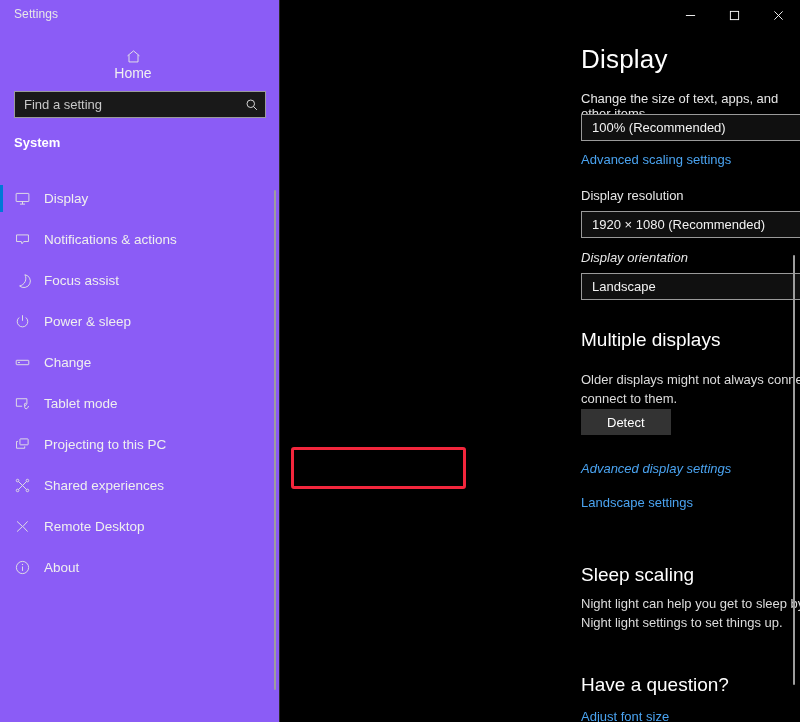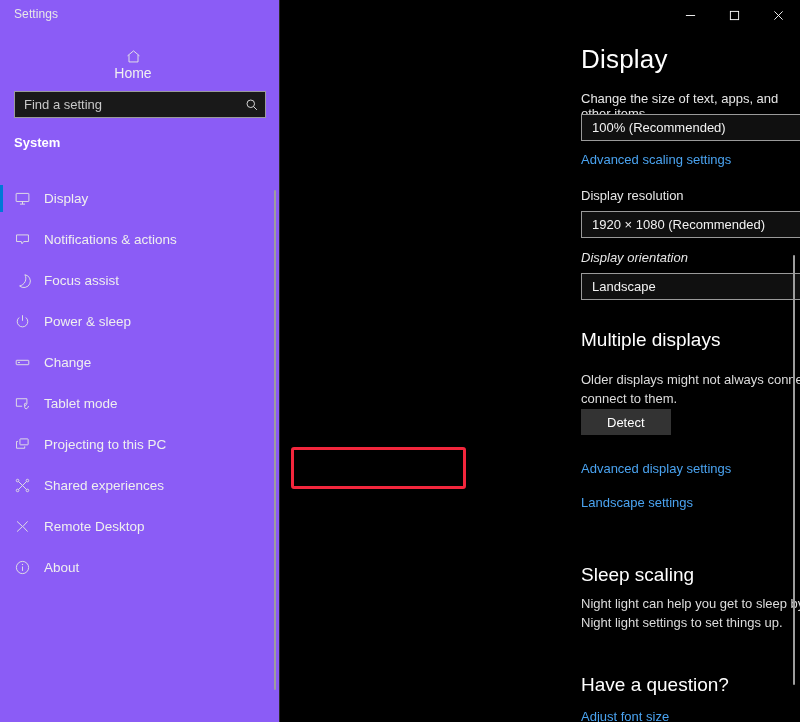--- a/index.html
+++ b/index.html
@@ -477,21 +477,21 @@
       <div class="field-label">Display orientation</div>
     </div>
     <div class="abs combo" style="left:301px; top:273px;">
       <span class="val">Landscape</span>
 
     </div>
 
     <div class="abs section-head" style="left:301px; top:329px;">Multiple displays</div>
     <p class="abs para" style="left:301px; top:370px;">Older displays might not always connect automatically. Select Detect to try to connect to them.</p>
     <button class="abs btn" style="left:301px; top:409px;">Detect</button>
-    <a class="abs link" style="left:301px; top:461px;">Advanced display settings</a>
+    <a class="abs link" style="left:301px; top:461px;font-style:italic;">Advanced display settings</a>
     <a class="abs link" style="left:301px; top:495px;">Landscape settings</a>
 
     <div class="abs section-head" style="left:301px; top:564px;">Sleep scaling</div>
     <p class="abs para" style="left:301px; top:594px;">Night light can help you get to sleep by displaying warmer colors at night. Select Night light settings to set things up.</p>
 
     <div class="abs section-head" style="left:301px; top:674px;">Have a question?</div>
     <a class="abs link" style="left:301px; top:709px;">Adjust font size</a>
 
     <div class="main-scroll-thumb"></div>
   </div>

